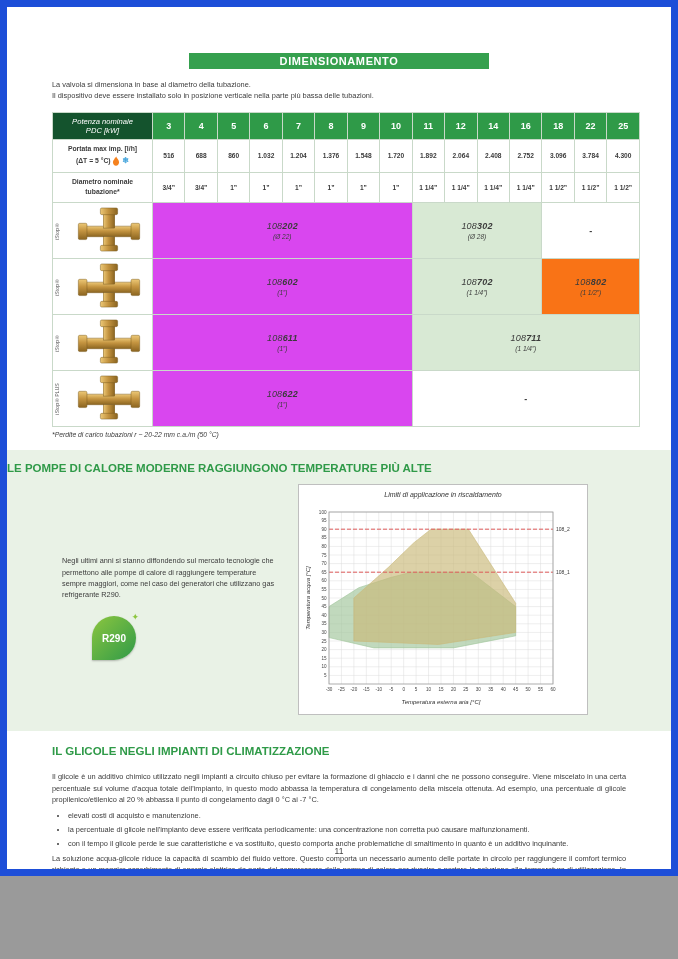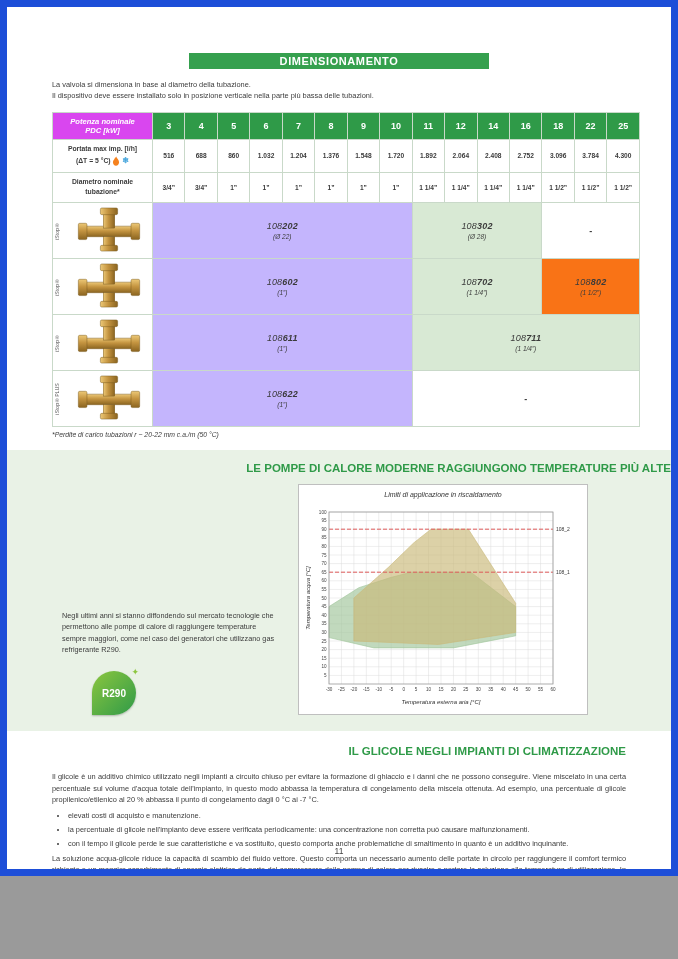--- a/index.html
+++ b/index.html
@@ -2,41 +2,41 @@
 <html><head>
 <meta charset="utf-8">
 <style>
   *{box-sizing:border-box;margin:0;padding:0}
   body{background:#9a9a9a;font-family:"Liberation Sans",sans-serif}
   .page{width:678px;height:876px;background:#fff;margin:0 auto;position:relative;color:#3b3b3b;overflow:hidden;border:7px solid #1d4ed8}
   .titlebar{width:300px;margin:46px auto 10px;background:#35a04e;color:#fff;font-size:11px;font-weight:bold;text-align:center;letter-spacing:.6px;padding:2px 0}
   .intro{margin:0 45px 10px;font-size:7.4px;line-height:1.55}
   table.dim{width:588px;margin:0 45px;border-collapse:collapse;table-layout:fixed;font-size:7px}
   table.dim th,table.dim td{border:1px solid #c9d9c9;text-align:center;vertical-align:middle}
-  .th-corner{width:100px;background:#d946ef;color:#fff;font-style:italic;font-weight:bold;font-size:7.6px;text-align:left;padding:4px 5px;border:1px solid #fff}
+  .th-corner{width:100px;background:#14532d;color:#fff;font-style:italic;font-weight:normal;font-size:7.6px;text-align:left;padding:4px 5px;border:1px solid #fff}
   .th-pow{background:#2f9a48;color:#fff;font-weight:bold;font-size:9px;padding:8px 0;border:1px solid #fff}
   td.rowlab{font-weight:bold;text-align:left;padding:4px 5px;font-size:6.8px;line-height:1.6}
   td.val{font-weight:bold;font-size:6.6px;padding:6px 0}
   tr.prod td{height:56px}
   td.prodcell{position:relative;padding-left:12px}
   .brand{position:absolute;left:1px;top:50%;transform:translateY(-50%) rotate(180deg);writing-mode:vertical-rl;font-size:5.2px;color:#555;white-space:nowrap}
   .valve{display:inline-block}
   .codecell .code{display:block;font-size:9px;font-style:italic;letter-spacing:.2px}
   .code .cp{font-weight:normal}
   .code .cs{font-weight:bold}
   .csub{display:block;font-size:6.5px;font-style:italic;margin-top:2px}
   .dash{font-weight:bold;font-size:9px}
-  .tone-dark{background:#c4b5fd}
+  .tone-dark{background:#d946ef}
   .tone-light{background:#d8e9d4}
   .tone-lighter{background:#f97316}
   .tone-white{background:#fff}
   .footnote{margin:4px 45px 12px;font-size:6.8px;font-style:italic}
   .band{background:#e9f2e6;padding:12px 0 16px}
-  .sec-title{color:#2f9a48;font-weight:bold;font-size:11.5px;text-align:right;margin-bottom:10px}
-  .hp{display:flex;padding:0 55px;gap:22px;align-items:flex-end}
+  .sec-title{color:#2f9a48;font-weight:bold;font-size:11.5px;text-align:left;margin-bottom:10px}
+  .hp{display:flex;padding:0 55px;gap:22px;align-items:center}
   .hp-text{width:214px;font-size:7.3px;line-height:1.55;padding-top:16px}
   .chartbox{background:#fff;border:1px solid #bfbfbf;padding:4px 4px 2px;width:290px}
   .chart-title{font-size:7px;font-style:italic;text-align:center;margin:2px 0 2px;color:#333}
   .r290{position:relative;width:44px;height:44px;margin:16px 0 0 30px;background:linear-gradient(135deg,#8cc63f,#2f9a48);border-radius:60% 60% 60% 0;display:flex;align-items:center;justify-content:center;box-shadow:0 1px 2px rgba(0,0,0,.25)}
   .r290-text{color:#fff;font-weight:bold;font-size:10px}
   .r290-star{position:absolute;top:-4px;right:-3px;color:#8cc63f;font-size:9px}
   .gly{padding:12px 45px 0;font-size:7.4px;line-height:1.55;text-align:justify}
   .gly p{margin-bottom:4px}
   .gly ul{margin:2px 0 4px 16px}
   .gly li{margin-bottom:2.5px}

